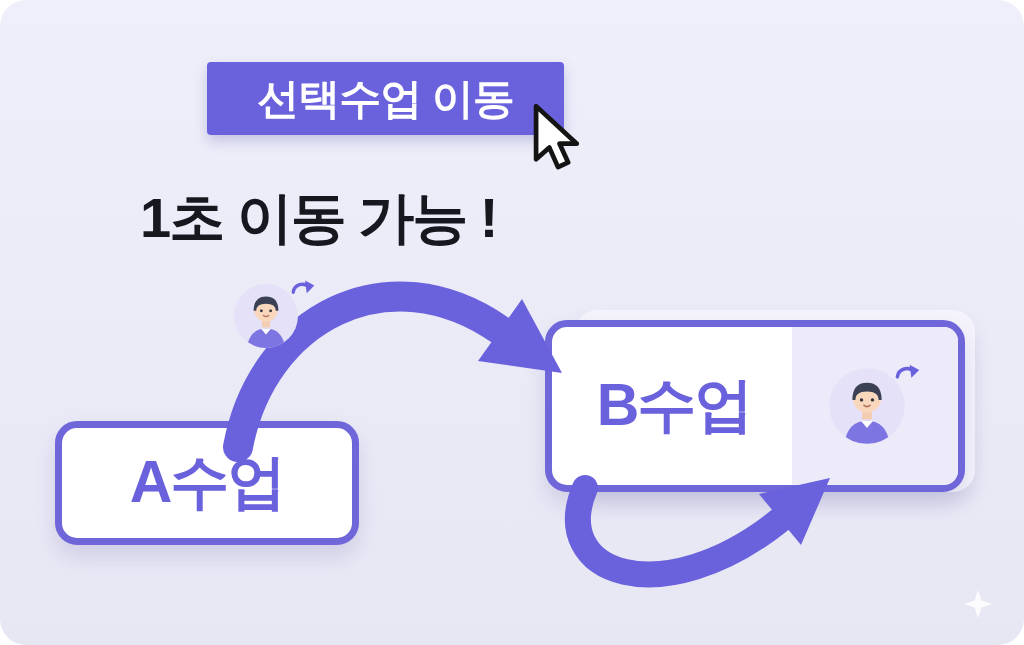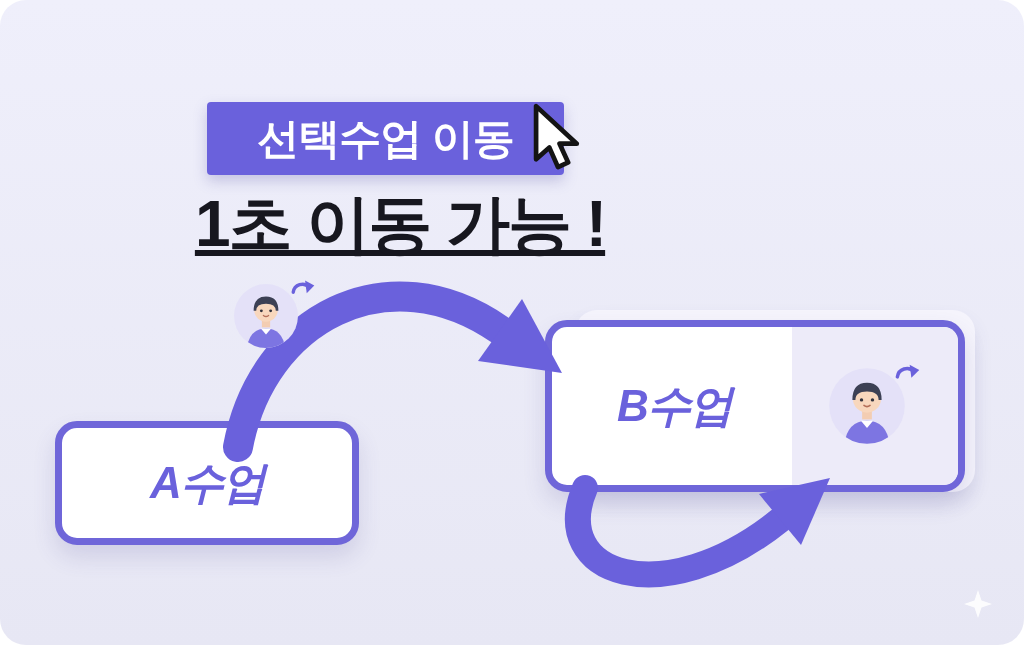--- a/index.html
+++ b/index.html
@@ -24,26 +24,26 @@
   .canvas{
     position:relative;width:1024px;height:645px;
     background:linear-gradient(180deg,var(--background-top),var(--background-bottom));
     border-radius:26px;overflow:hidden;
   }
   .badge{
     position:absolute;left:207px;top:62px;width:357px;height:73px;
     background:var(--badge-bg);color:var(--badge-text);
     border-radius:4px;display:flex;align-items:center;justify-content:center;
     font-size:42px;font-weight:800;letter-spacing:-1px;
-    box-shadow:0 6px 14px rgba(90,85,170,.28);z-index:4;margin-top:40px;
+    box-shadow:0 6px 14px rgba(90,85,170,.28);z-index:4;
   }
   .cursor{position:absolute;left:526px;top:103px;width:64px;height:72px;z-index:7;}
   .headline{
-    position:absolute;left:140px;top:181px;width:520px;text-align:center;
-    font-size:64px;font-weight:900;color:var(--headline);letter-spacing:-2px;z-index:3;text-decoration:underline;
+    position:absolute;left:140px;top:181px;width:520px;
+    font-size:56px;font-weight:900;color:var(--headline);letter-spacing:-2px;z-index:3;
   }
   .avatar{position:absolute;z-index:6;}
   .avatar-a{left:233px;top:283px;width:66px;height:66px;}
   .avatar-b{left:828px;top:367px;width:78px;height:78px;}
   .rotate-arrow{position:absolute;z-index:6;}
   .rotate-a{left:289px;top:278px;width:27px;height:27px;}
   .rotate-b{left:893px;top:362px;width:28px;height:28px;}
   .card{
     position:absolute;background:#ffffff;
     border:7px solid var(--card-border);border-radius:22px;
@@ -52,21 +52,21 @@
   .card-a{left:55px;top:421px;width:304px;height:124px;}
   .card-b{left:545px;top:320px;width:420px;height:172px;}
   .card-b-back{
     position:absolute;left:575px;top:310px;width:400px;height:182px;
     background:#f5f4fc;border-radius:22px;z-index:1;
     box-shadow:0 10px 18px rgba(80,75,150,.10);
   }
   .card-label{
     display:flex;align-items:center;justify-content:center;
     width:100%;height:100%;
-    font-size:44px;font-weight:900;color:var(--card-label);letter-spacing:-2px;font-style:italic;
+    font-size:59px;font-weight:900;color:var(--card-label);letter-spacing:-2px;
   }
   .card-b .card-label{position:absolute;left:0;top:0;width:244px;height:158px;}
   .side-panel{
     position:absolute;right:0;top:0;width:166px;height:158px;
     background:var(--panel-bg);border-radius:0 14px 14px 0;
   }
   .arrows{position:absolute;left:0;top:0;width:1024px;height:645px;z-index:5;pointer-events:none;}
   .stroke-primary{stroke:var(--primary);fill:none;}
   .fill-primary{fill:var(--primary);}
   .sparkle{position:absolute;left:962px;top:588px;width:32px;height:32px;z-index:4;opacity:.9;}

